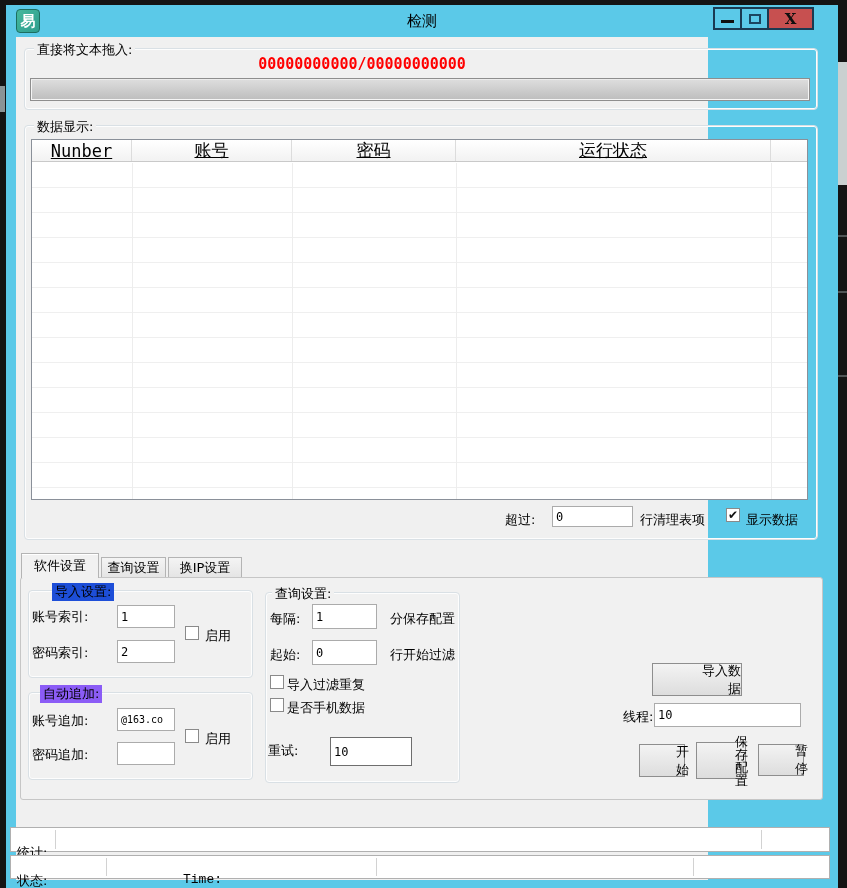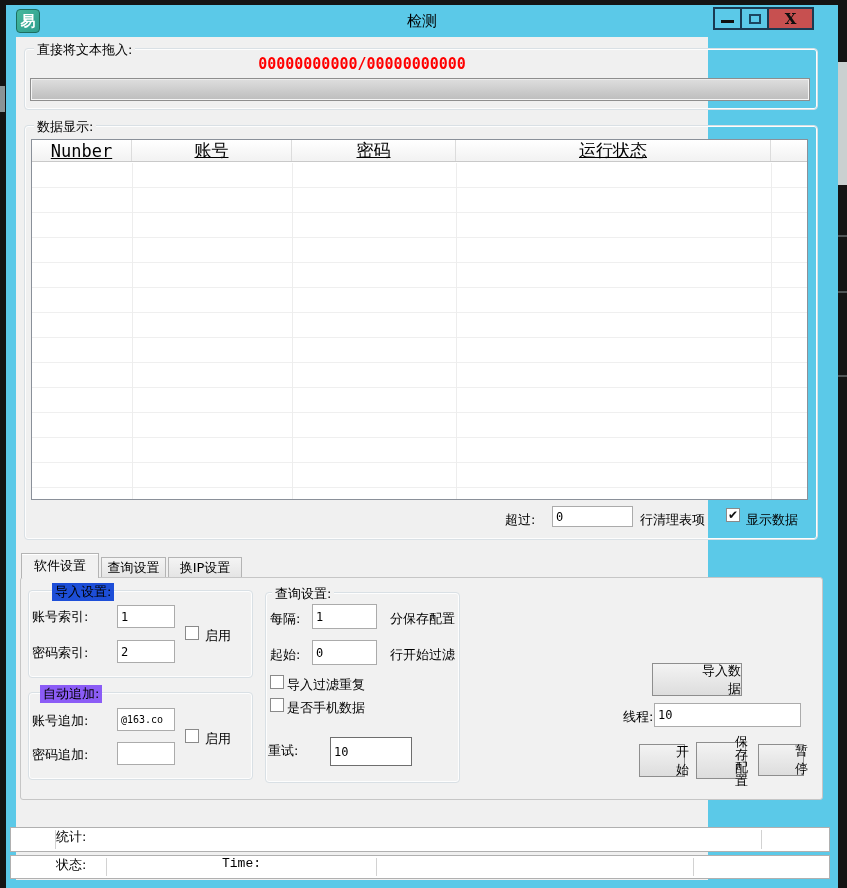--- a/index.html
+++ b/index.html
@@ -58,21 +58,21 @@
 
   
   .tab { position:absolute; font-size:13px; display:flex; align-items:center; justify-content:center;
          border:1px solid #b4b4b4; border-bottom:none; background:linear-gradient(#f4f4f4,#e4e4e4); }
   .tab.active { background:#f1f1f1; z-index:3; box-shadow:inset 0 1px 0 #fff; }
   .tabpanel { position:absolute; background:#f1f1f1; border:1px solid #c6c6c6; border-radius:3px; z-index:1; }
 
   
   .sbar { position:absolute; background:#fff; border:1px solid #b0b0b0; }
   .sdiv { position:absolute; top:2px; bottom:2px; width:1px; background:#d2d2d2; }
-  .sbar .lbl { top:0;margin-left:39px; }
+  .sbar .lbl { top:16px; }
 </style>
 </head>
 <body>
 
 <div class="screen">
 
   <div class="bd-right-block"></div>
   <div class="bd-right-line" style="top:235px"></div>
   <div class="bd-right-line" style="top:291px"></div>
   <div class="bd-right-line" style="top:375px"></div>

